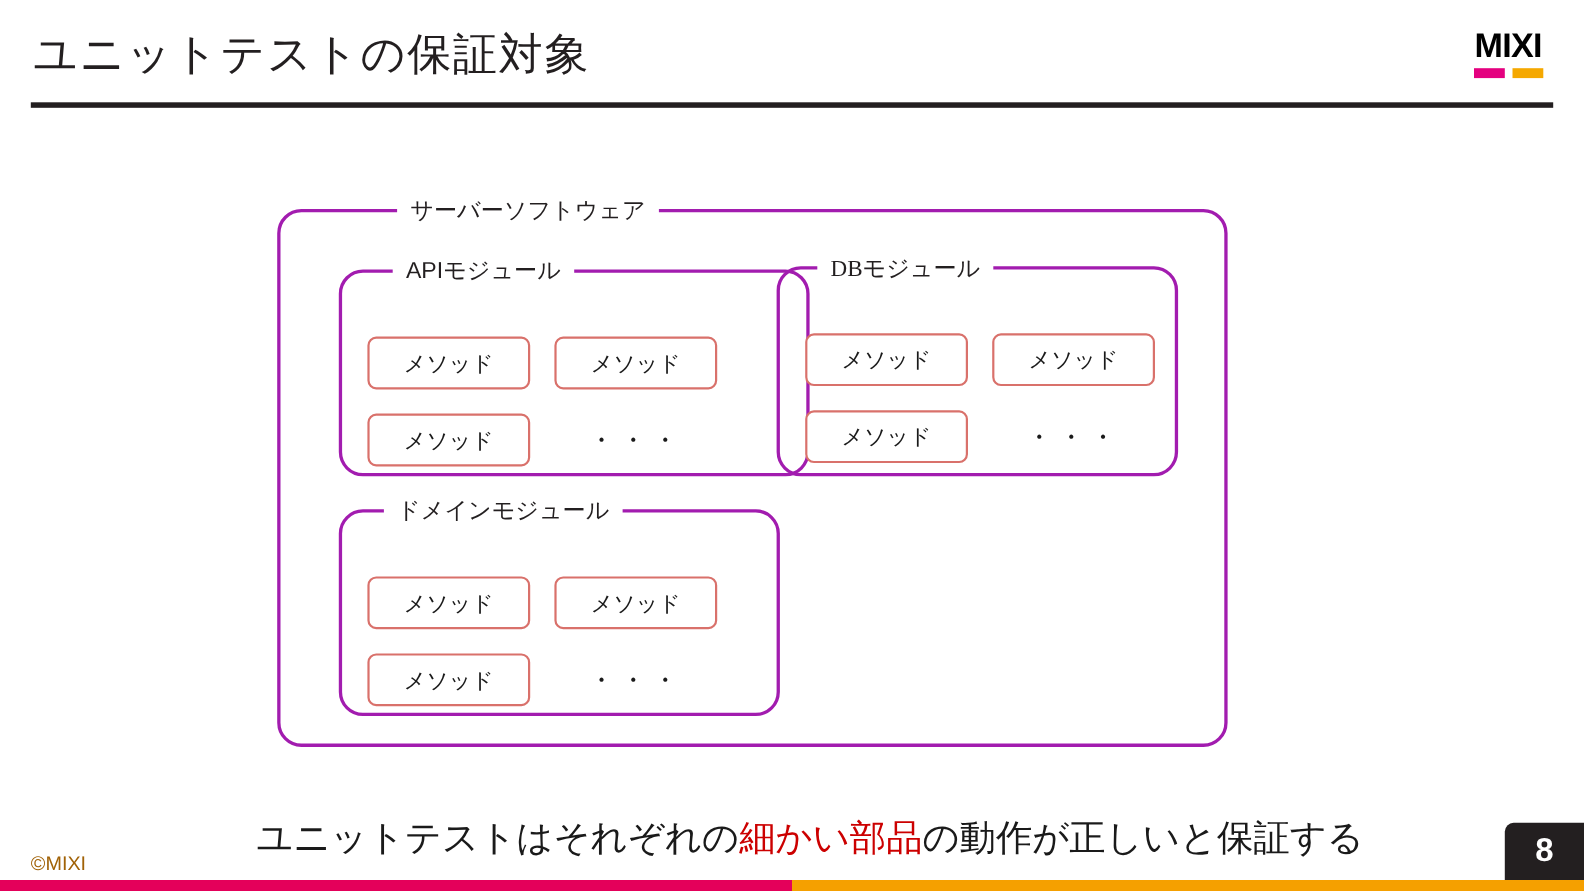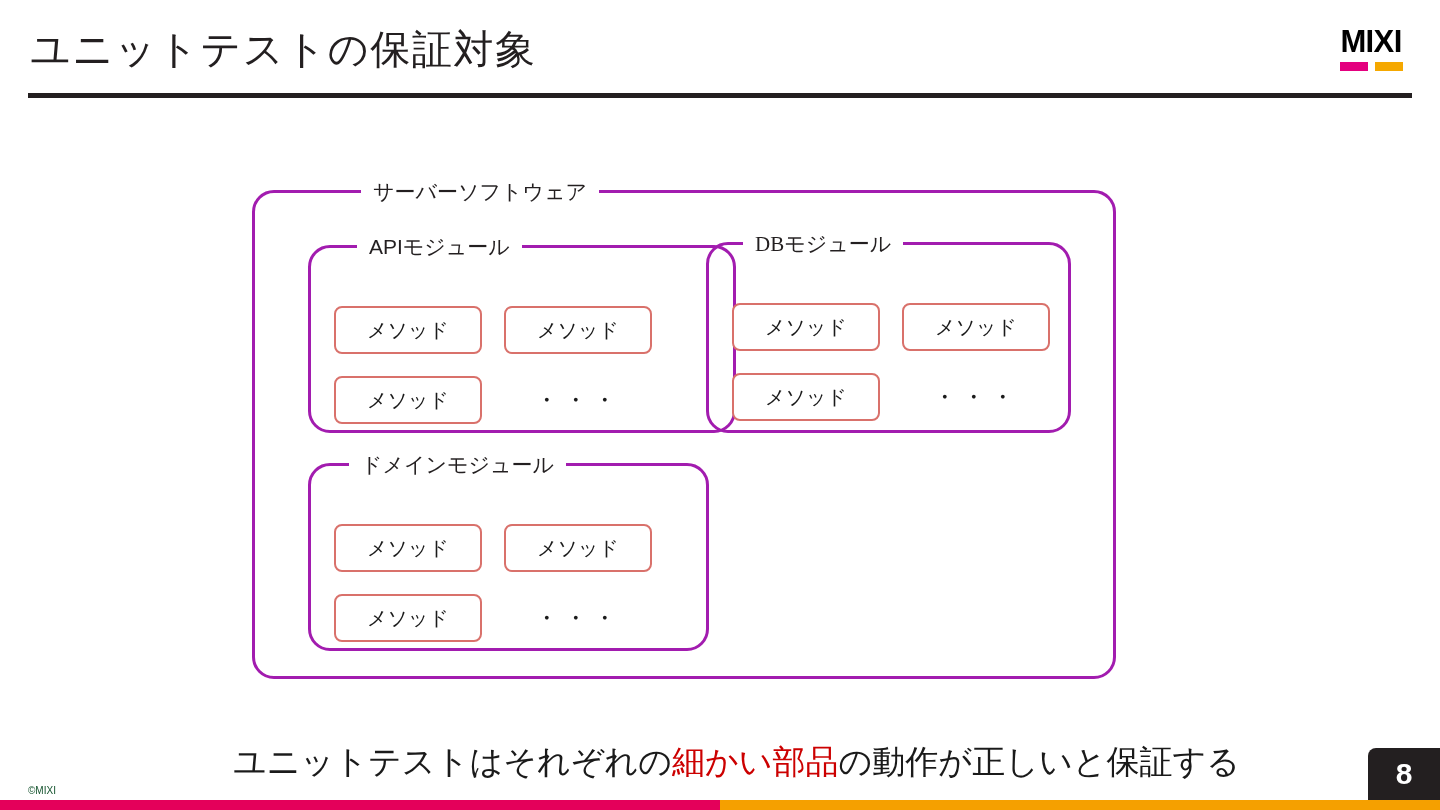--- a/index.html
+++ b/index.html
@@ -160,22 +160,22 @@
     color: #1a1a1a;
     white-space: nowrap;
   }
   #caption .hl { color: #cc0000; }
 
   
   #copyright {
     position: absolute;
     left: 28px;
     bottom: 14px;
-    font-size: 10px;
-    color: #14532d;
+    font-size: 18px;
+    color: #a16207;
   }
   #footer-bar {
     position: absolute;
     left: 0;
     bottom: 0;
     width: 1440px;
     height: 10px;
     display: flex;
   }
   #footer-bar-pink   { width: 720px; background: #e4005a; }

